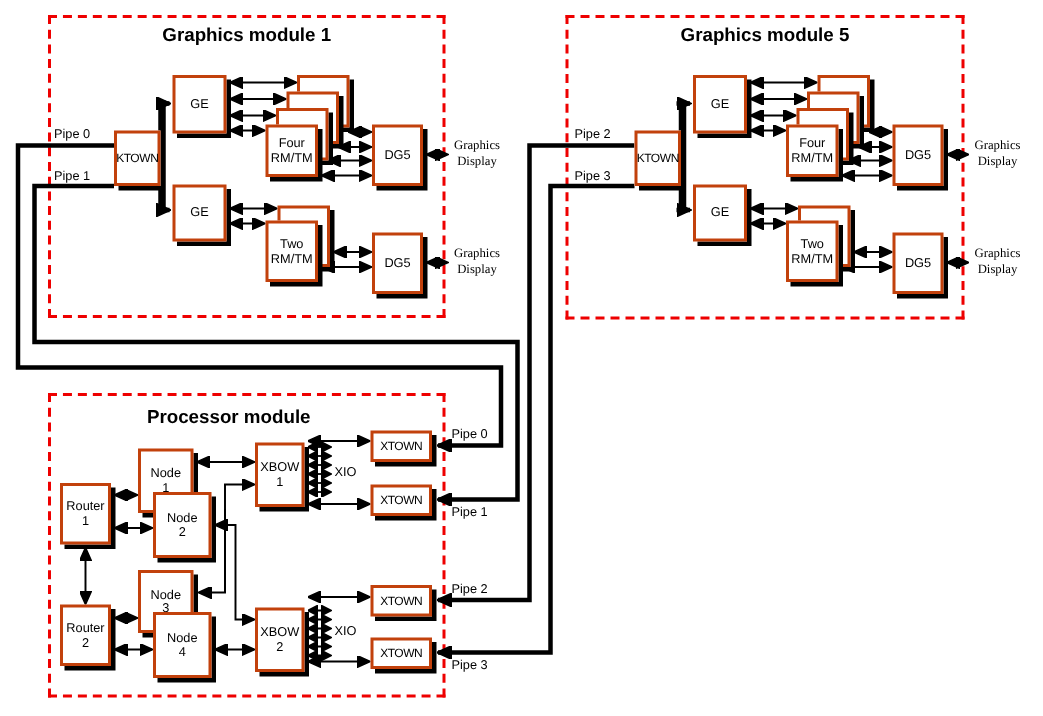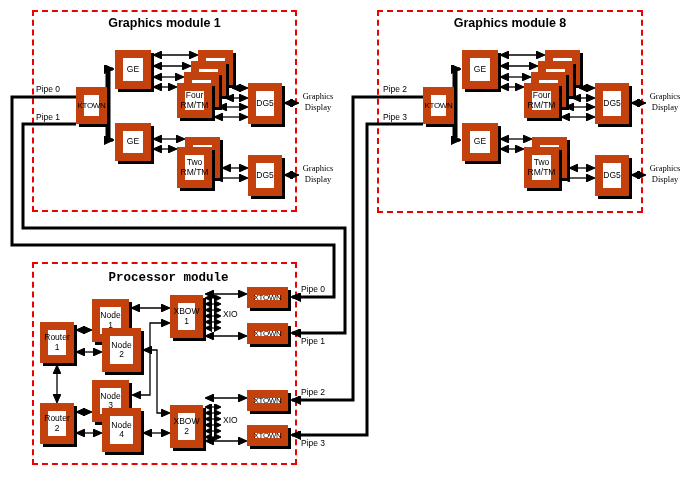--- a/index.html
+++ b/index.html
@@ -1,20 +1,20 @@
 <!DOCTYPE html>
 <html><head>
 <meta charset="utf-8">
 <style>
   html,body{margin:0;padding:0;background:#fff;}
   #stage{position:relative;width:695px;height:477px;background:#fff;
          font-family:"Liberation Sans","DejaVu Sans",sans-serif;color:#000;overflow:hidden;}
   .module{position:absolute;border:2px dashed #ee0000;z-index:0;box-sizing:border-box;background:transparent;}
   .title{position:absolute;font-weight:bold;font-size:12.5px;line-height:14px;text-align:center;z-index:2;white-space:nowrap;}
-  .box{position:absolute;background:#fff;border:8px solid #c2410c;box-shadow:3px 3px 0 #000;
+  .box{position:absolute;background:#fff;border:2px solid #c2410c;box-shadow:3px 3px 0 #000;
        display:flex;flex-direction:column;align-items:center;justify-content:center;
        text-align:center;font-size:8.5px;line-height:9.5px;z-index:2;box-sizing:border-box;}
   .sm{font-size:8px;letter-spacing:-0.3px;}
   .lbl{position:absolute;font-size:8.5px;line-height:10.5px;z-index:2;white-space:nowrap;}
   .ctr{text-align:center;font-family:Liberation Serif, serif;}
   svg{position:absolute;left:0;top:0;z-index:1;}
   svg *{stroke:#000;}
 </style>
 </head>
 <body>
@@ -142,21 +142,21 @@
   <div class="box" style="left:248px;top:155px;width:34px;height:41px;">DG5</div>
   <div class="lbl ctr" style="left:298px;top:91px;width:40px;">
     <span>Graphics</span><br>
     <span>Display</span>
   </div>
   <div class="lbl ctr" style="left:298px;top:163px;width:40px;">
     <span>Graphics</span><br>
     <span>Display</span>
   </div>
 
-  <div class="title" style="left:377px;top:16px;width:266px;">Graphics module 8</div>
+  <div class="title" style="left:377px;top:16px;width:266px;">Graphics module 5</div>
   <div class="lbl" style="left:383px;top:84px;">Pipe 2</div>
   <div class="lbl" style="left:383px;top:112px;">Pipe 3</div>
   <div class="box sm" style="left:423px;top:87px;width:31px;height:37px;">KTOWN</div>
   <div class="box" style="left:462px;top:50px;width:36px;height:39px;">GE</div>
   <div class="box" style="left:462px;top:123px;width:36px;height:38px;">GE</div>
   <div class="box" style="left:545px;top:50px;width:35px;height:35px;"></div>
   <div class="box" style="left:538px;top:61px;width:35px;height:35px;"></div>
   <div class="box" style="left:531px;top:72px;width:35px;height:35px;"></div>
   <div class="box" style="left:524px;top:83px;width:35px;height:35px;">
     <span>Four</span>
@@ -171,21 +171,21 @@
   <div class="box" style="left:595px;top:155px;width:34px;height:41px;">DG5</div>
   <div class="lbl ctr" style="left:645px;top:91px;width:40px;">
     <span>Graphics</span><br>
     <span>Display</span>
   </div>
   <div class="lbl ctr" style="left:645px;top:163px;width:40px;">
     <span>Graphics</span><br>
     <span>Display</span>
   </div>
 
-  <div class="title" style="left:36px;top:271px;width:265px;font-family:Liberation Mono, monospace;">Processor module</div>
+  <div class="title" style="left:20px;top:271px;width:265px;">Processor module</div>
   <div class="box" style="left:40px;top:322px;width:34px;height:41px;">
     <span>Router</span>
     <span>1</span>
   </div>
   <div class="box" style="left:40px;top:403px;width:34px;height:41px;">
     <span>Router</span>
     <span>2</span>
   </div>
   <div class="box" style="left:92px;top:299px;width:37px;height:43px;">
     <span>Node</span>

